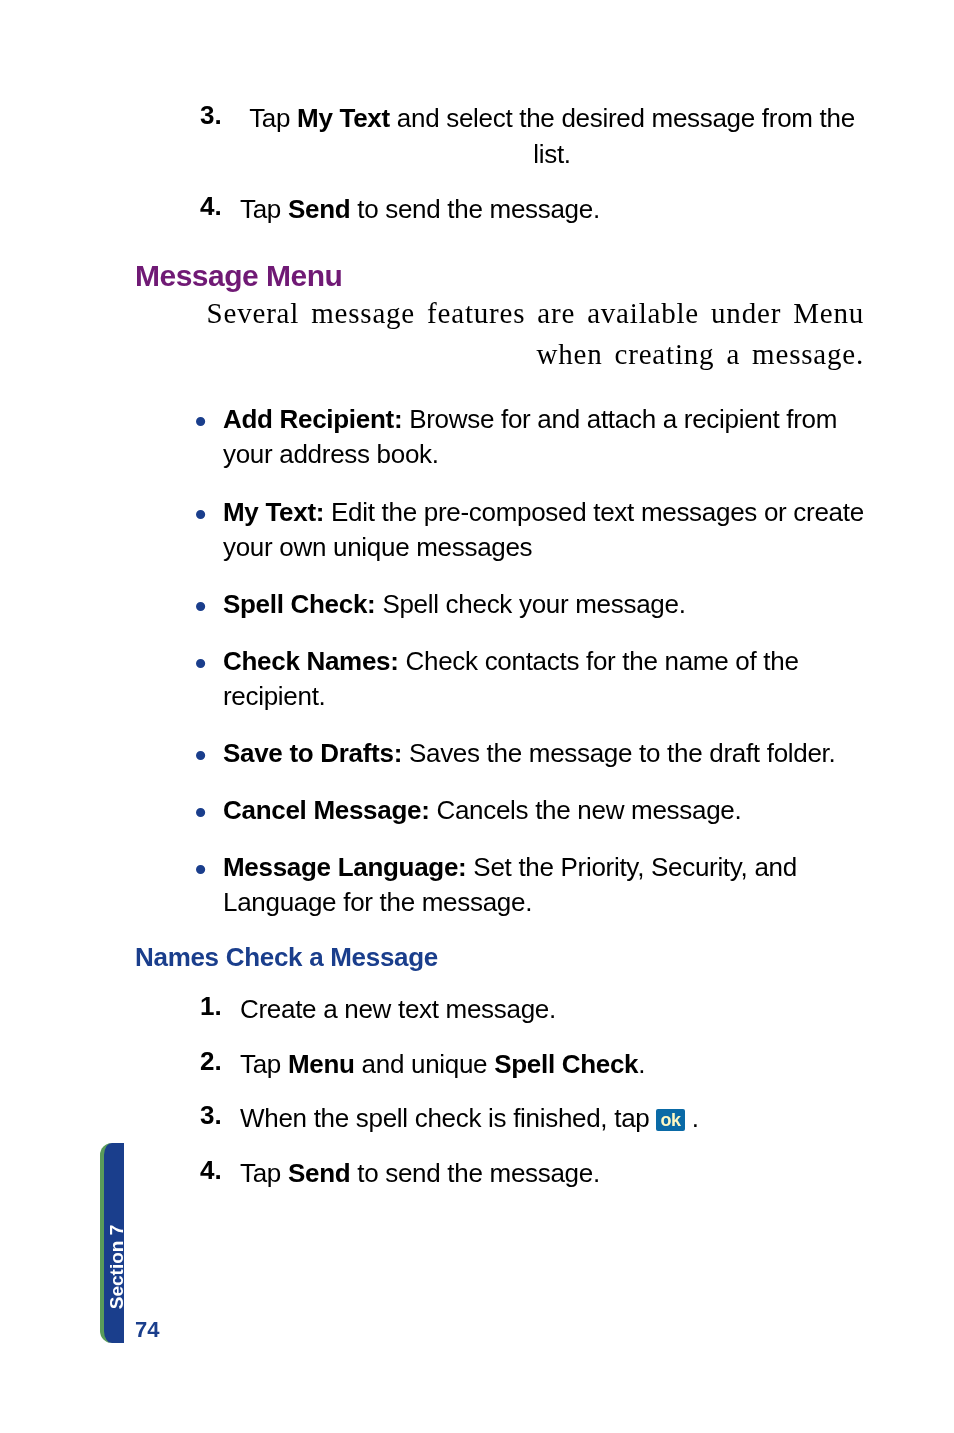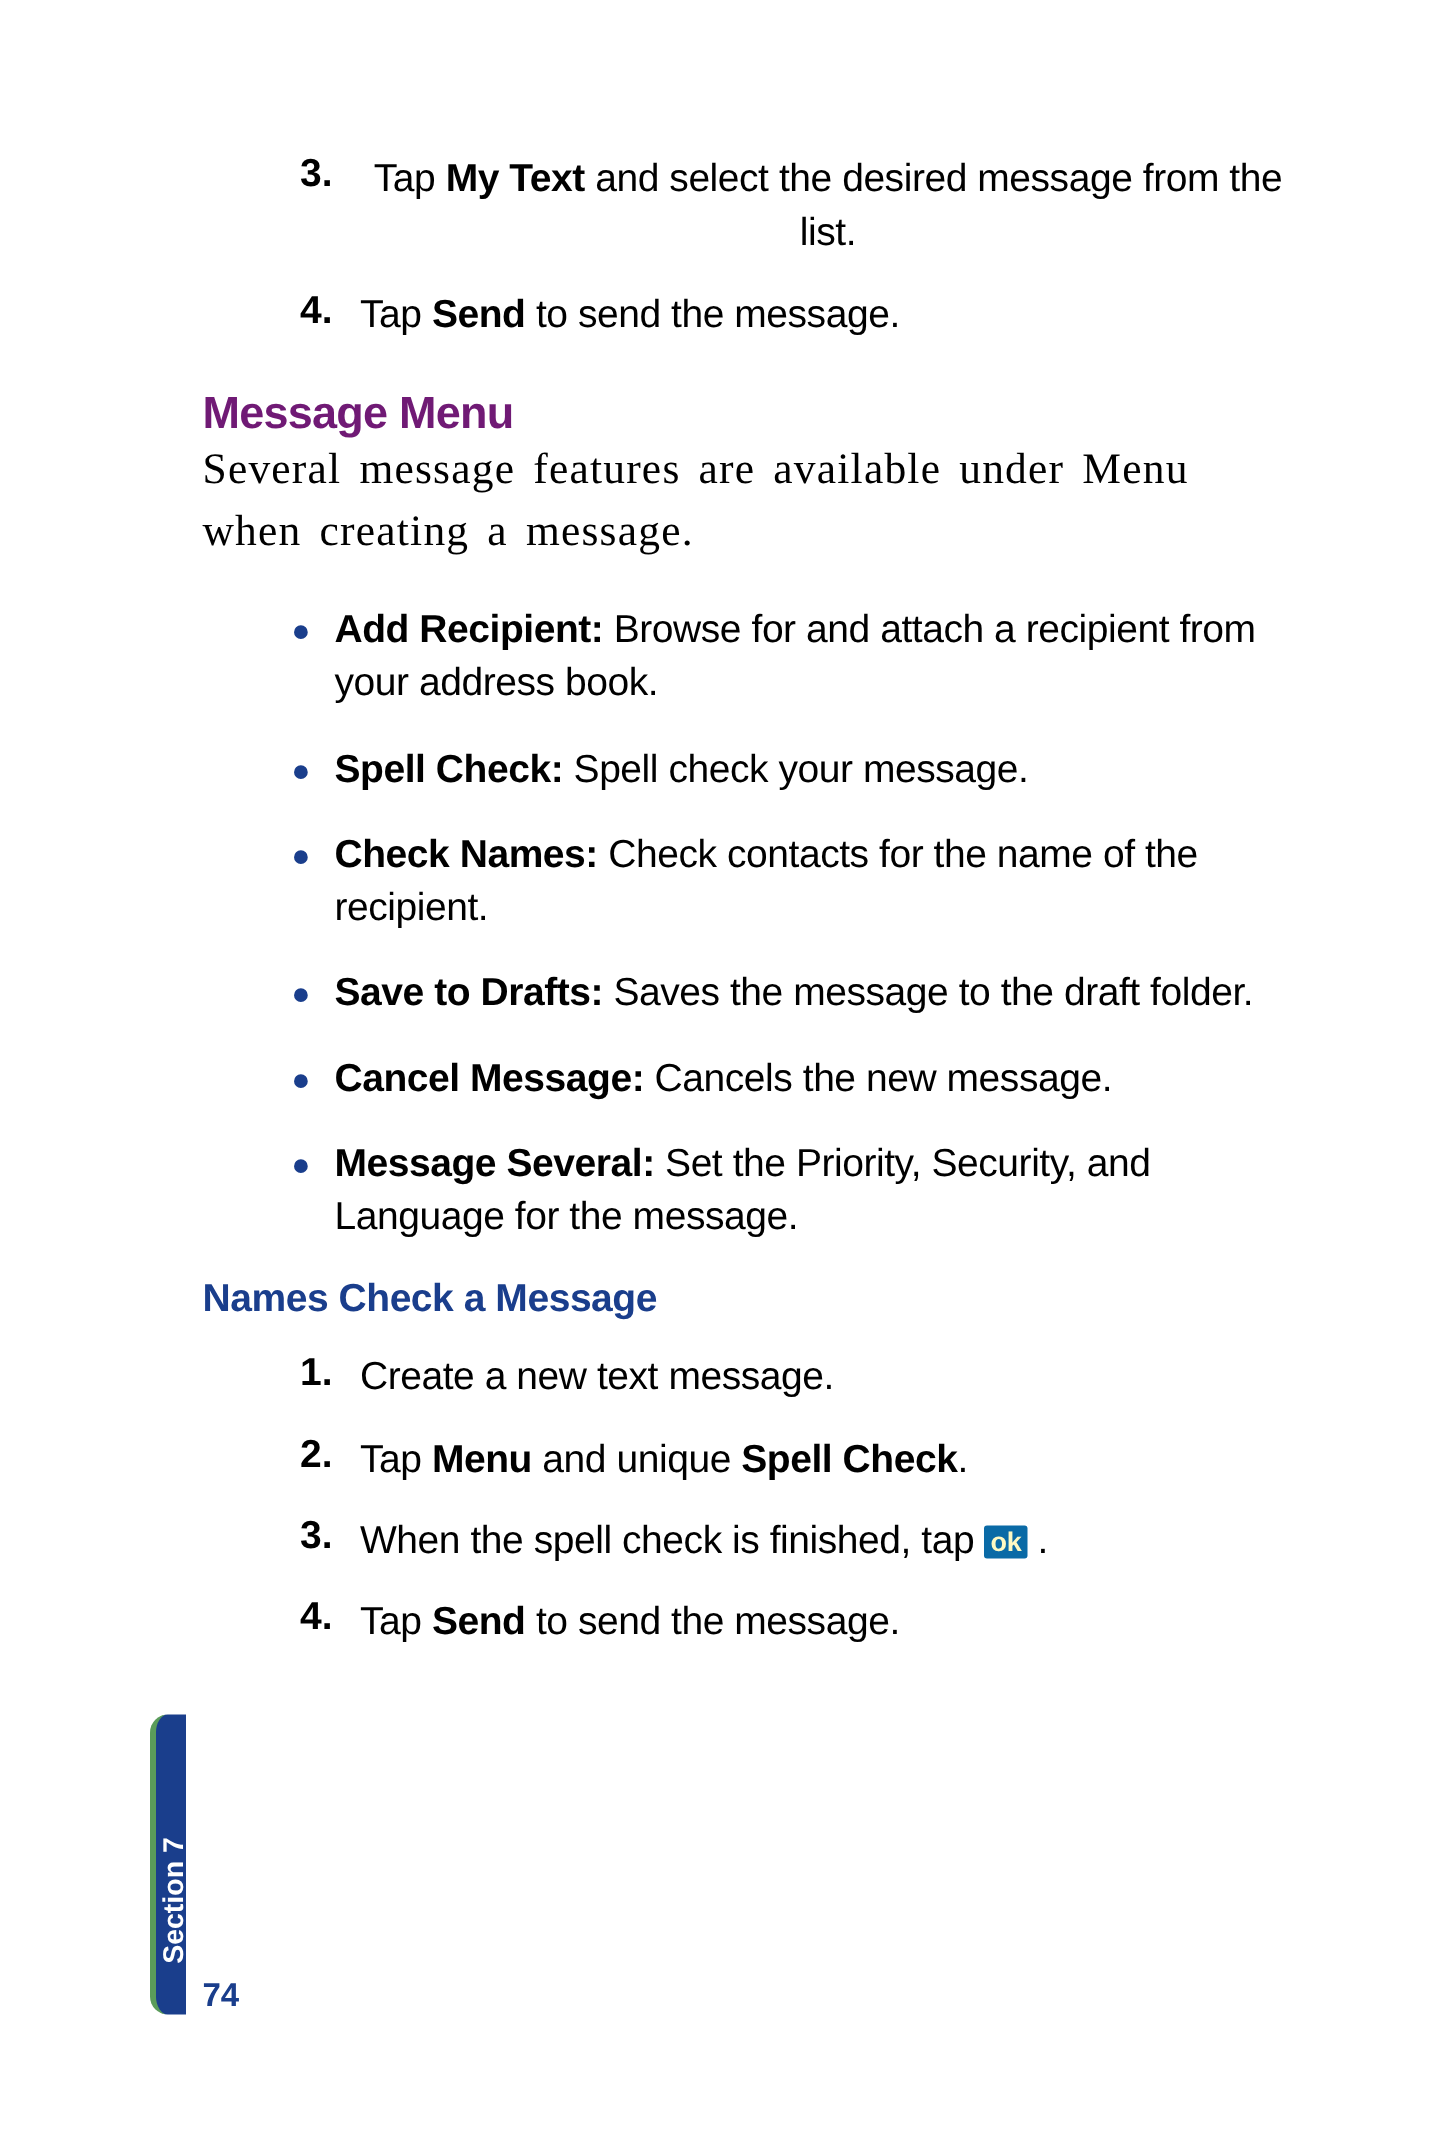--- a/index.html
+++ b/index.html
@@ -50,20 +50,21 @@
       letter-spacing: -0.5px;
     }
     .body-paragraph {
       font-size: 29px;
       color: #000;
       line-height: 1.4;
       margin-bottom: 28px;
       font-family: Georgia, 'Times New Roman', serif;
       letter-spacing: 0.8px;
       word-spacing: 4px;
+      text-align: right;
     }
     .bullet-list {
       list-style: none;
       margin-left: 60px;
     }
     .bullet-item {
       position: relative;
       padding-left: 28px;
       margin-bottom: 22px;
       font-size: 26px;
@@ -154,33 +155,36 @@
 
   <h2 class="heading-h2">Message Menu</h2>
 
   <p class="body-paragraph">Several message features are available under Menu when creating a message.</p>
 
   <ul class="bullet-list">
     <li class="bullet-item">
       <span class="bold">Add Recipient:</span><span> Browse for and attach a recipient from your address book.</span>
     </li>
     <li class="bullet-item">
+      <span class="bold">My Text:</span><span> Edit the pre-composed text messages or create your own unique messages</span>
+    </li>
+    <li class="bullet-item">
       <span class="bold">Spell Check:</span><span> Spell check your message.</span>
     </li>
     <li class="bullet-item">
       <span class="bold">Check Names:</span><span> Check contacts for the name of the recipient.</span>
     </li>
     <li class="bullet-item">
       <span class="bold">Save to Drafts:</span><span> Saves the message to the draft folder.</span>
     </li>
     <li class="bullet-item">
       <span class="bold">Cancel Message:</span><span> Cancels the new message.</span>
     </li>
     <li class="bullet-item">
-      <span class="bold">Message Several:</span><span> Set the Priority, Security, and Language for the message.</span>
+      <span class="bold">Message Language:</span><span> Set the Priority, Security, and Language for the message.</span>
     </li>
   </ul>
 
   <h3 class="heading-h3">Names Check a Message</h3>
 
   <div class="step-item">
     <span class="step-number">1.</span>
     <span class="step-text">Create a new text message.</span>
   </div>
 

